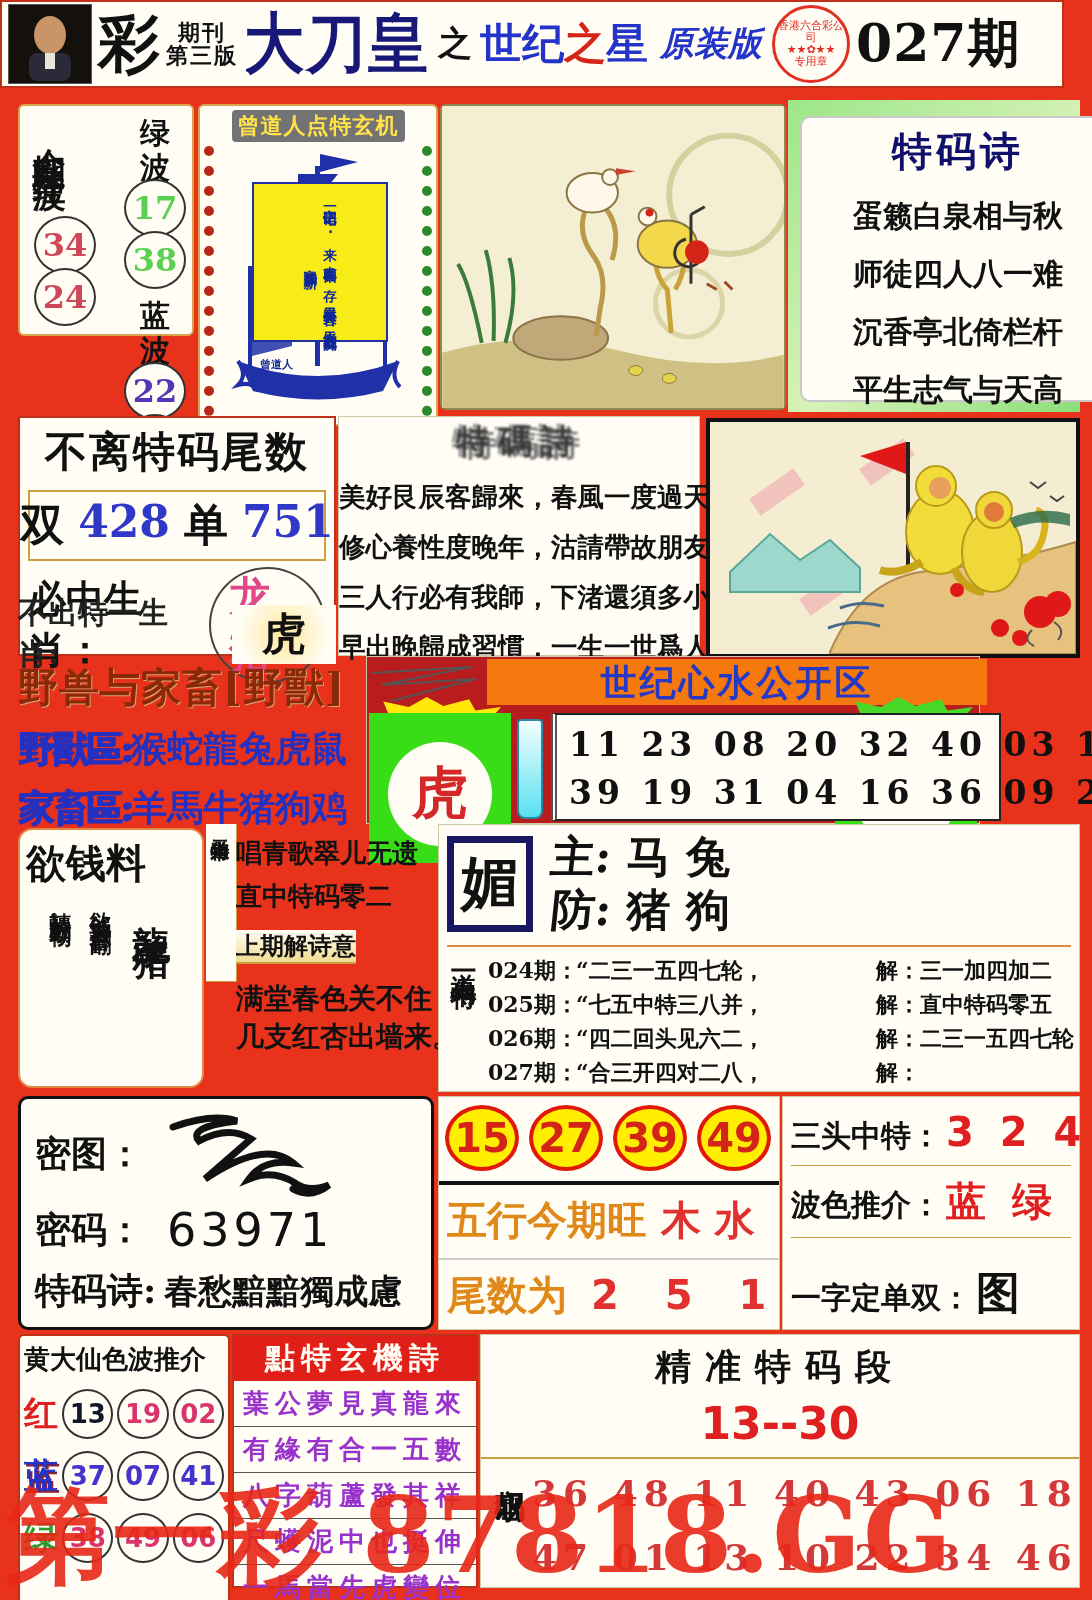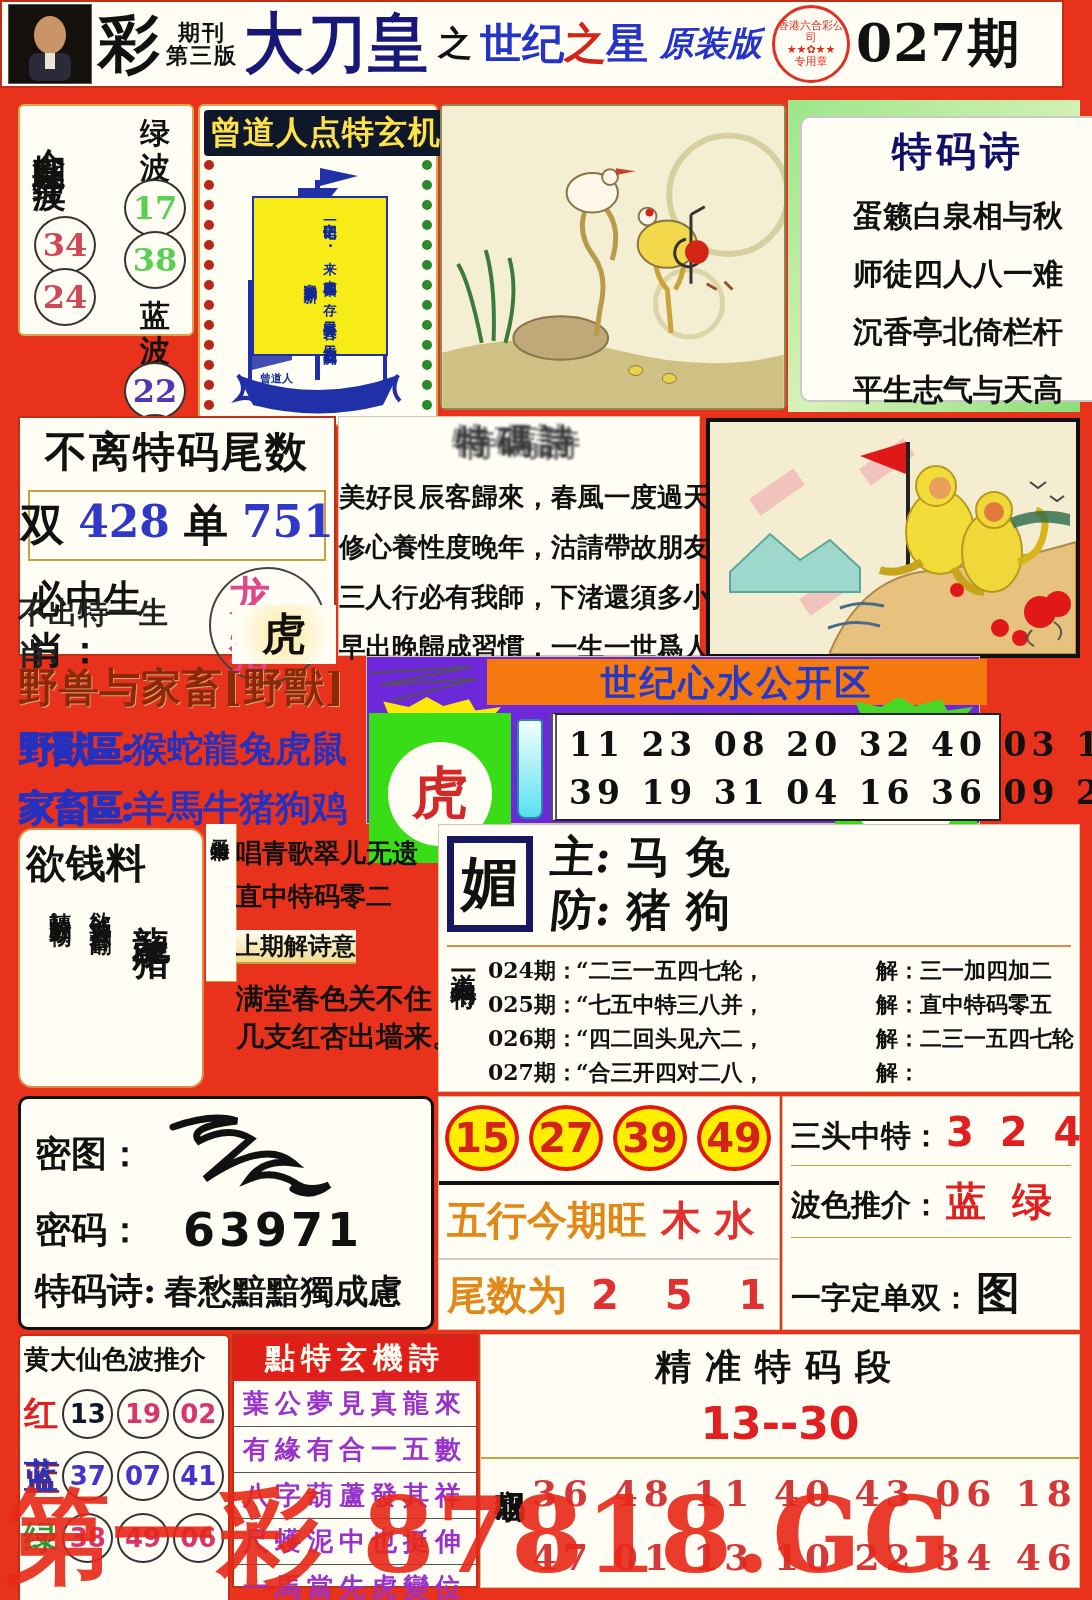--- a/index.html
+++ b/index.html
@@ -34,21 +34,21 @@
   .vtext { writing-mode:vertical-rl; text-orientation:upright; }
   #waves-title { font-size:33px; font-weight:bold; letter-spacing:6px; }
   .wave-col { display:flex; flex-direction:column; align-items:center; }
   .wave-label { font-size:30px; font-weight:bold; line-height:1.15; text-align:center; }
   .ball { width:62px; height:58px; border:2px solid #333; border-radius:50%; display:flex;
     align-items:center; justify-content:center; font-size:32px; font-weight:bold; background:#fffdf4;
     font-family:"DejaVu Serif",serif; margin-top:-6px; }
   .red-num { color:#d04858; } .green-num { color:#5ad052; } .blue-num { color:#5038b8; }
 
   #boat-panel { left:198px; top:104px; width:240px; height:322px; padding:4px; text-align:center; }
-  #boat-title { display:inline-block; background:#0f172a; color:#ffe24a; font-size:32px; font-weight:bold;
+  #boat-title { display:inline-block; background:#737373; color:#ffe24a; font-size:22px; font-weight:bold;
     padding:1px 6px; border-radius:4px; letter-spacing:1px; white-space:nowrap; }
   #boat-frame { position:relative; margin-top:4px; height:270px;
     border-left:10px dotted #b82818; border-right:10px dotted #2c8a2c; }
   #sail { position:absolute; left:38px; top:36px; width:136px; height:160px; background:#f8ec18;
     border:2px solid #2030a8; display:flex; justify-content:center; padding:6px 2px; }
   #sail .vtext { font-size:13.5px; font-weight:bold; color:#102898; letter-spacing:1px; height:100%; line-height:1.45; }
   #boat-svg { position:absolute; left:0; top:0; width:100%; height:100%; }
   #sail-sign { position:absolute; left:46px; bottom:44px; font-size:11px; color:#102898; font-weight:bold; }
 
   #cranes { left:440px; top:104px; width:346px; height:306px; border:2px solid #8a8a52; background:#f4eed2; }
@@ -83,21 +83,21 @@
   #monkey { left:706px; top:418px; width:374px; height:240px; background:#f5edd2; border:4px solid #111; }
 
   
   #beast { position:absolute; left:18px; top:660px; width:348px; height:164px; }
   #beast-title { font-size:40px; font-weight:bold; color:#8a2808; letter-spacing:1px; white-space:nowrap;
     text-shadow:1px 1px 0 #d8a470; }
   .beast-line { font-size:36px; font-weight:bold; color:#2430c0; margin-top:10px; white-space:nowrap;
     font-family:"DejaVu Serif",serif; }
   .beast-line .lab { text-shadow:2px 0 0 #2430c0,0 1px 0 #2430c0; letter-spacing:-2px; }
 
-  #public-zone { position:absolute; left:366px; top:656px; width:614px; height:168px; background:#6d28d9; border:1px solid #d0c8a8; }
+  #public-zone { position:absolute; left:366px; top:656px; width:614px; height:168px; background:#b91c1c; border:1px solid #d0c8a8; }
   #pz-banner { position:absolute; left:120px; top:2px; width:500px; height:46px; background:#f5790f;
     color:#2538c8; font-size:36px; font-weight:bold; text-align:center; letter-spacing:3px;
     font-family:"DejaVu Serif",serif; }
   .zig { position:absolute; top:8px; width:110px; height:40px; }
   #zig-l { left:4px; } #zig-r { right:4px; }
   .pz-greenbox { position:absolute; top:56px; width:142px; height:150px; background:#38dd18; }
   #pz-left { left:2px; } #pz-right { right:2px; }
   .pz-circle { position:absolute; left:50%; top:54%; transform:translate(-50%,-50%); width:104px; height:104px;
     background:#fffdf4; border-radius:50%; display:flex; align-items:center; justify-content:center;
     font-size:56px; font-weight:bold; color:#d42828; font-family:"DejaVu Serif",serif; }
@@ -139,21 +139,21 @@
   #one-line { display:flex; margin-top:6px; }
   #ol-label { writing-mode:vertical-rl; text-orientation:upright; font-size:26px; font-weight:bold;
     letter-spacing:2px; height:150px; margin-right:6px; }
   .ol-row { display:grid; grid-template-columns:88px 300px auto; font-size:22px; font-weight:bold;
     font-family:"DejaVu Serif",serif; line-height:1.55; white-space:nowrap; }
 
   
   #secret { left:18px; top:1096px; width:416px; height:234px; border:3px solid #111; border-radius:10px; padding:10px 14px; }
   .sec-row { display:flex; align-items:center; }
   .sec-label { font-size:36px; font-weight:bold; font-family:"DejaVu Serif",serif; }
-  #mima-value { font-size:46px; font-weight:bold; letter-spacing:4px; margin-left:40px; }
+  #mima-value { font-size:46px; font-weight:normal; letter-spacing:4px; margin-left:24px; }
   #shi-value { font-size:34px; font-weight:bold; font-family:"DejaVu Serif",serif; margin-left:8px; white-space:nowrap; }
 
   #hot { position:absolute; left:438px; top:1096px; width:342px; height:234px; background:#fffdf4; border:1px solid #d0c8a8; }
   #hot-balls { display:flex; gap:10px; padding:8px 6px 10px 6px; border-bottom:4px solid #111; }
   .yball { width:74px; height:66px; background:#ffee00; border:4px solid #e01808; border-radius:50%;
     display:flex; align-items:center; justify-content:center; font-size:40px; font-weight:bold; color:#d42418; }
   .hot-line { font-size:40px; font-weight:bold; padding:8px 8px 0 8px; white-space:nowrap; }
   .orange { color:#e08818; } .redv { color:#e03030; }
 
   #right-picks { position:absolute; left:782px; top:1096px; width:298px; height:234px; background:#fffdf4; border:1px solid #d0c8a8; padding:4px 8px; }

